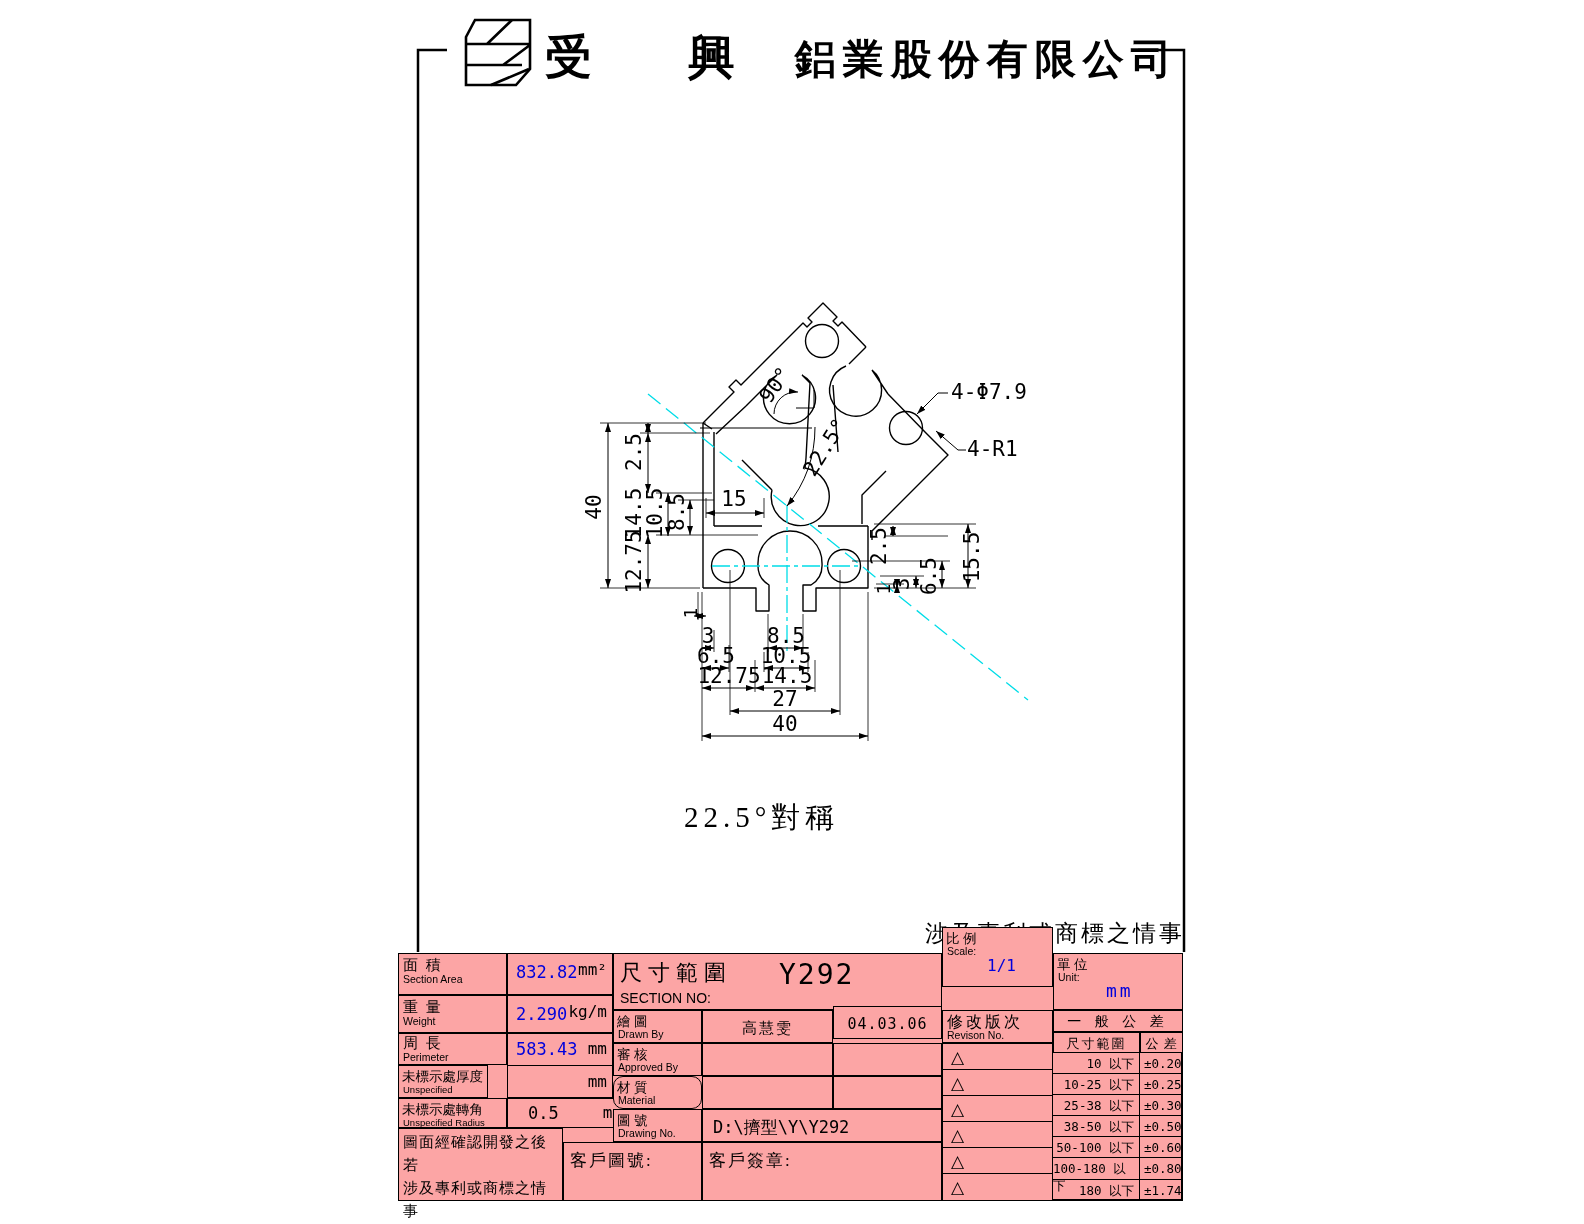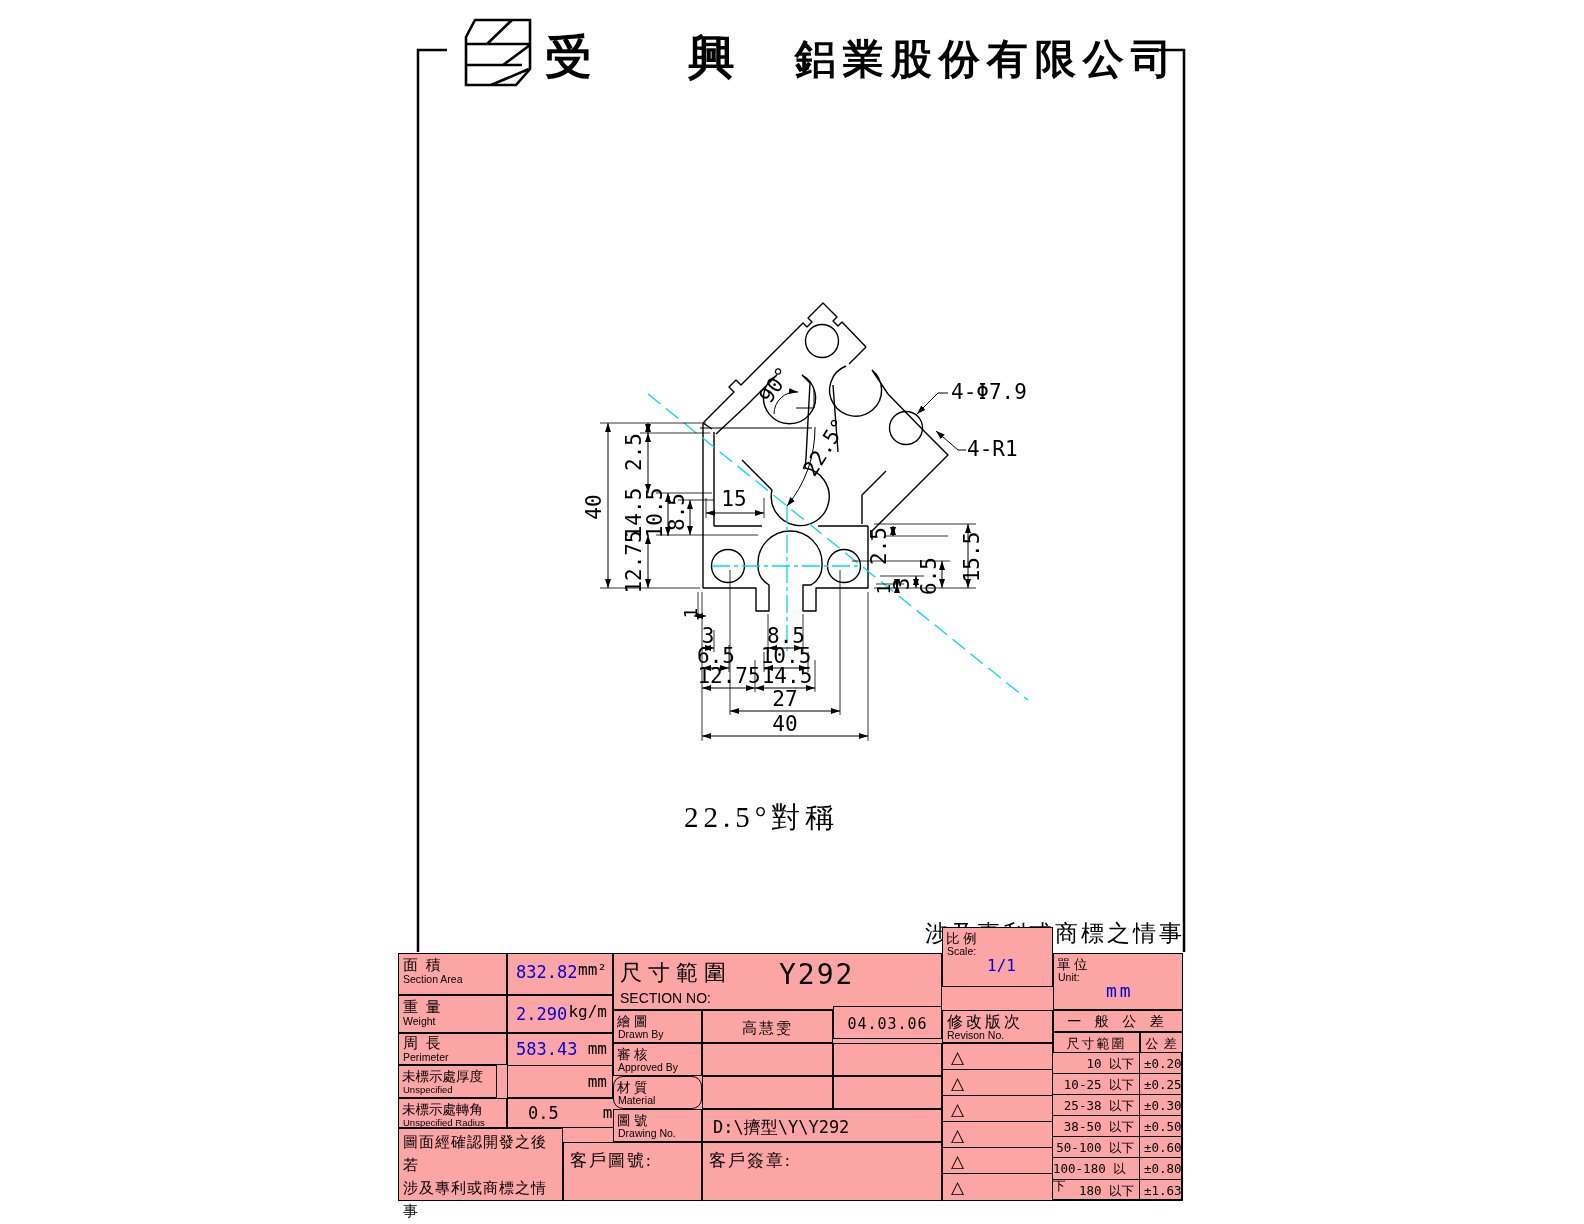--- a/index.html
+++ b/index.html
@@ -184,21 +184,21 @@
   <div class="en">Section Area</div>
 </div>
 <div class="cell" style="left:398px;top:995px;width:109px;height:38px;">
   <div class="zh">重 量</div>
   <div class="en">Weight</div>
 </div>
 <div class="cell" style="left:398px;top:1033px;width:109px;height:32px;">
   <div class="zh" style="padding-top:1px">周 長</div>
   <div class="en">Perimeter</div>
 </div>
-<div class="cell" style="left:398px;top:1065px;width:99px;height:33px;">
+<div class="cell" style="left:398px;top:1065px;width:90px;height:33px;">
   <div class="zhs">未標示處厚度</div>
   <div class="en" style="font-size:9.5px">Unspecified Thickness</div>
 </div>
 <div class="cell" style="left:398px;top:1098px;width:109px;height:30px;">
   <div class="zhs">未標示處轉角</div>
   <div class="en" style="font-size:9.5px">Unspecified Radius</div>
 </div>
 
 <div class="cell" style="left:507px;top:953px;width:106px;height:42px;">
   <span class="val">832.82</span>
@@ -348,16 +348,16 @@
 <div class="tolrow" style="left:1053px;top:1158px;width:87px;height:22px;border-right:1px solid #000;">
       <span class="tolrange">100-180 以下</span>
     </div>
 <div class="tolrow" style="left:1140px;top:1158px;width:43px;height:22px;">
       <span class="tolv">±0.80</span>
     </div>
 <div class="tolrow" style="left:1053px;top:1180px;width:87px;height:21px;border-right:1px solid #000;border-bottom:none;">
       <span class="tolrange">180 以下</span>
     </div>
 <div class="tolrow" style="left:1140px;top:1180px;width:43px;height:21px;border-bottom:none;">
-      <span class="tolv">±1.63</span>
+      <span class="tolv">±1.74</span>
     </div>
 
 </div>
 
 </body></html>

